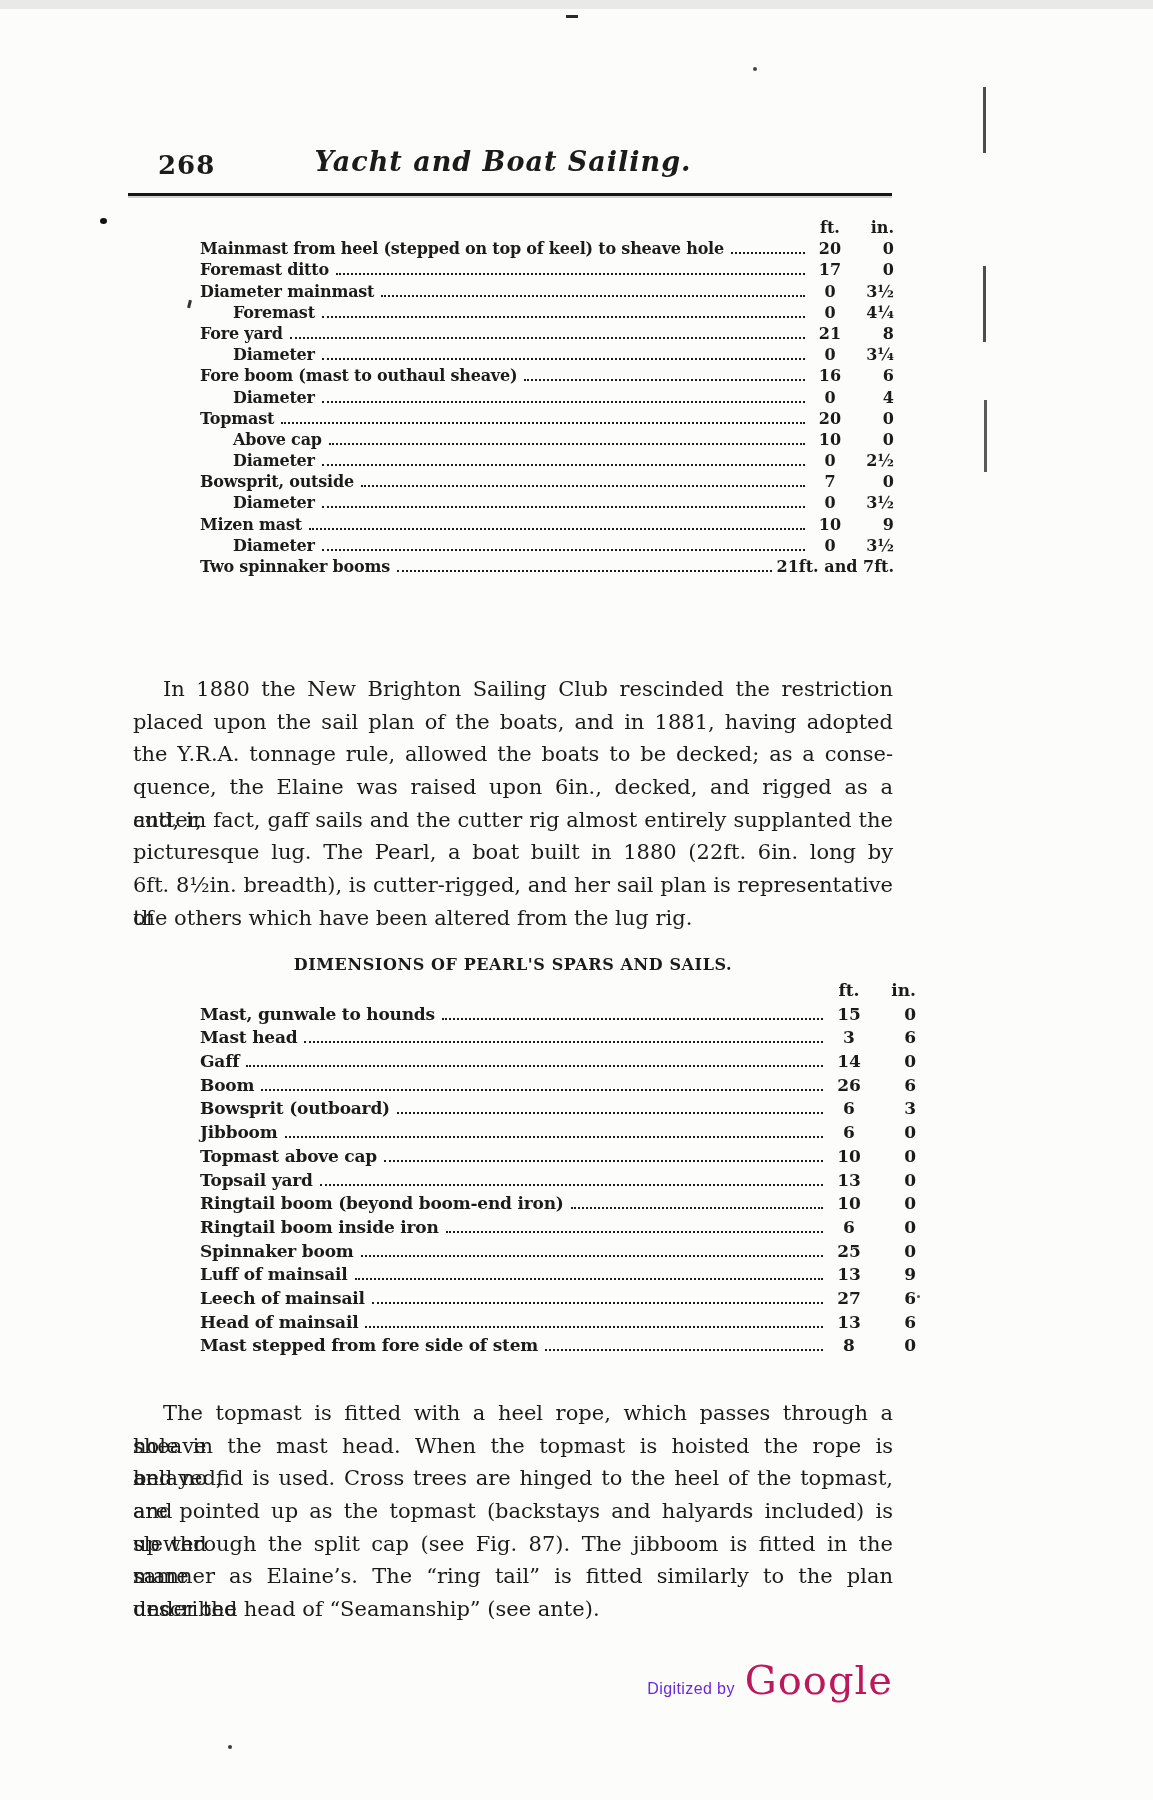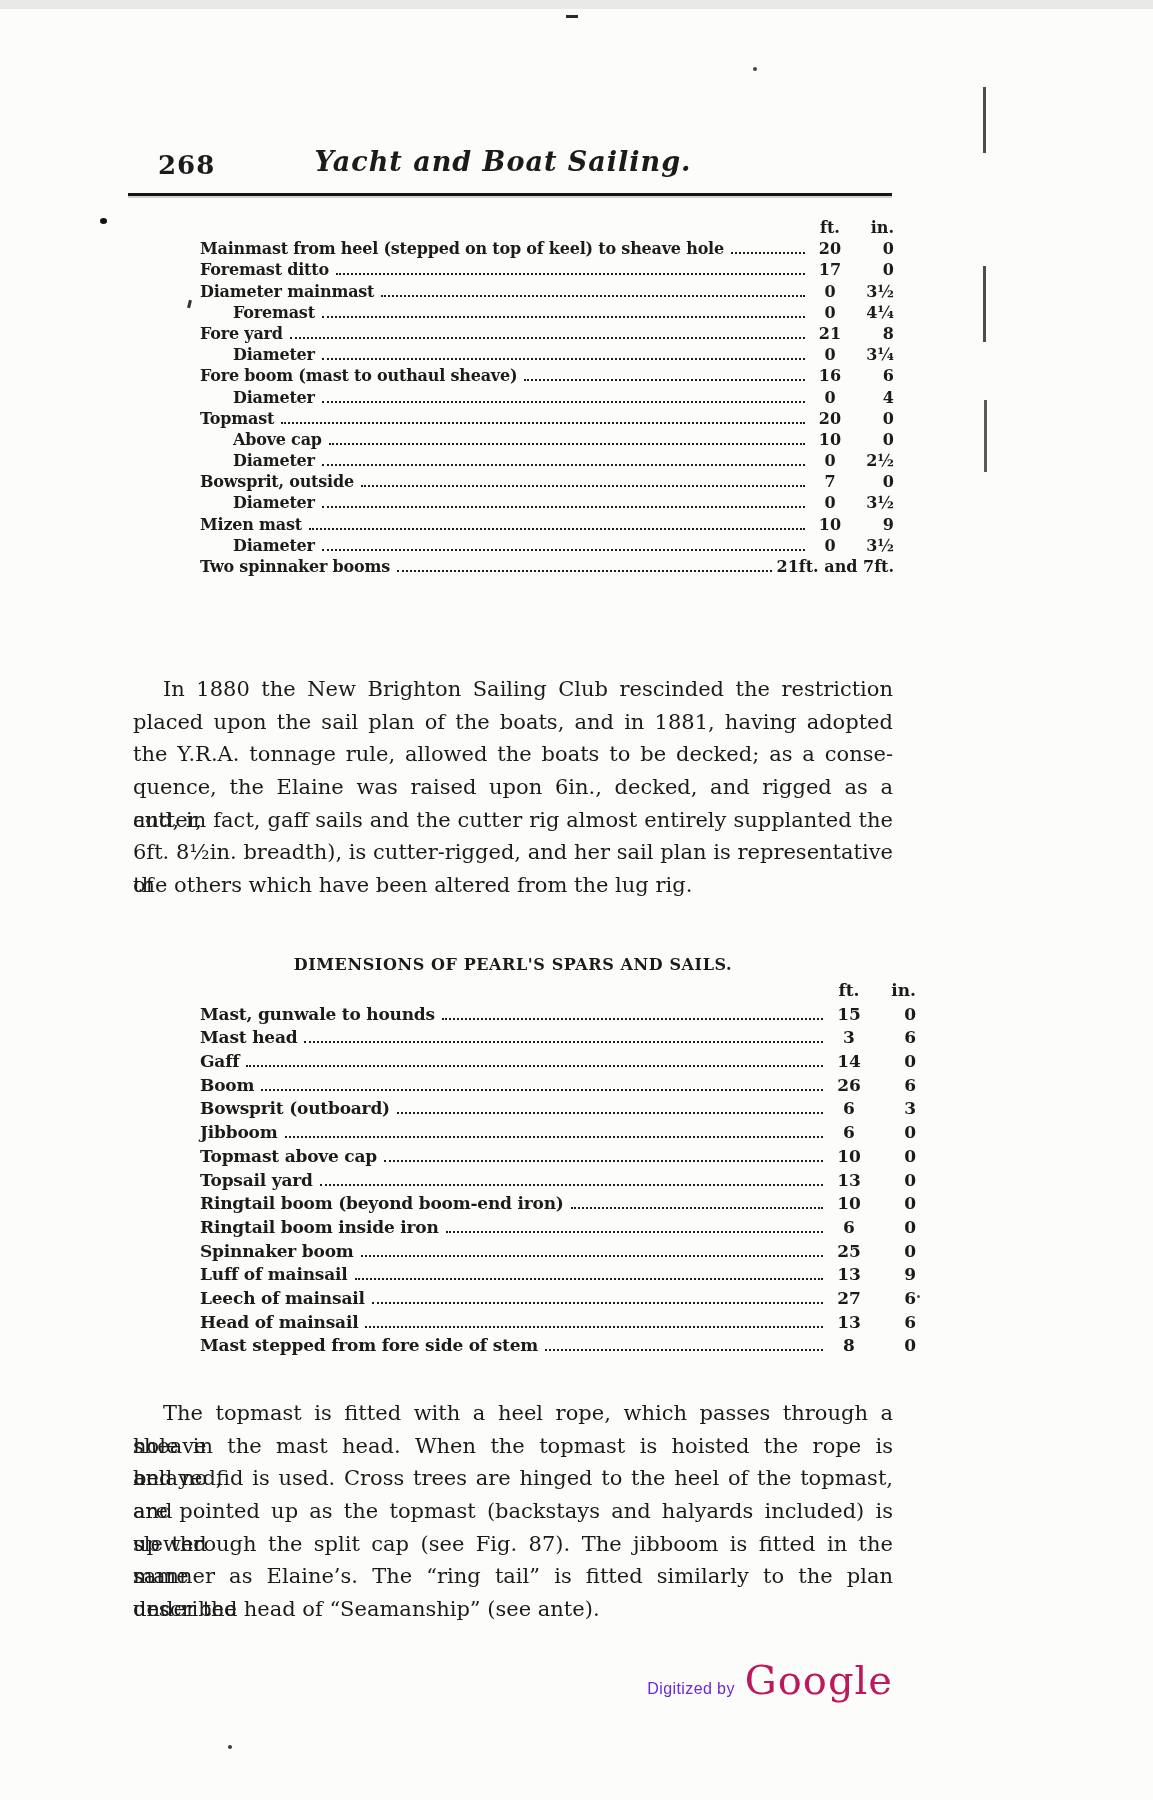--- a/index.html
+++ b/index.html
@@ -209,20 +209,21 @@
         <span class="t-val-full">21ft. and 7ft.</span>
       </div>
     </div>
 
   <div id="para1" class="para">
       <div class="pline first">In 1880 the New Brighton Sailing Club rescinded the restriction</div>
       <div class="pline">placed upon the sail plan of the boats, and in 1881, having adopted</div>
       <div class="pline">the Y.R.A. tonnage rule, allowed the boats to be decked; as a conse-</div>
       <div class="pline">quence, the Elaine was raised upon 6in., decked, and rigged as a cutter,</div>
       <div class="pline">and, in fact, gaff sails and the cutter rig almost entirely supplanted the</div>
+      <div class="pline">picturesque lug.  The Pearl, a boat built in 1880 (22ft. 6in. long by</div>
       <div class="pline">6ft. 8½in. breadth), is cutter-rigged, and her sail plan is representative of</div>
       <div class="pline last">the others which have been altered from the lug rig.</div>
     </div>
 
   <div class="section-heading">DIMENSIONS OF PEARL'S SPARS AND SAILS.</div>
 
   <div id="table2" class="spar-table">
       <div class="t-row t-head">
         <span class="t-label"></span>
         <span class="t-leader"></span>

